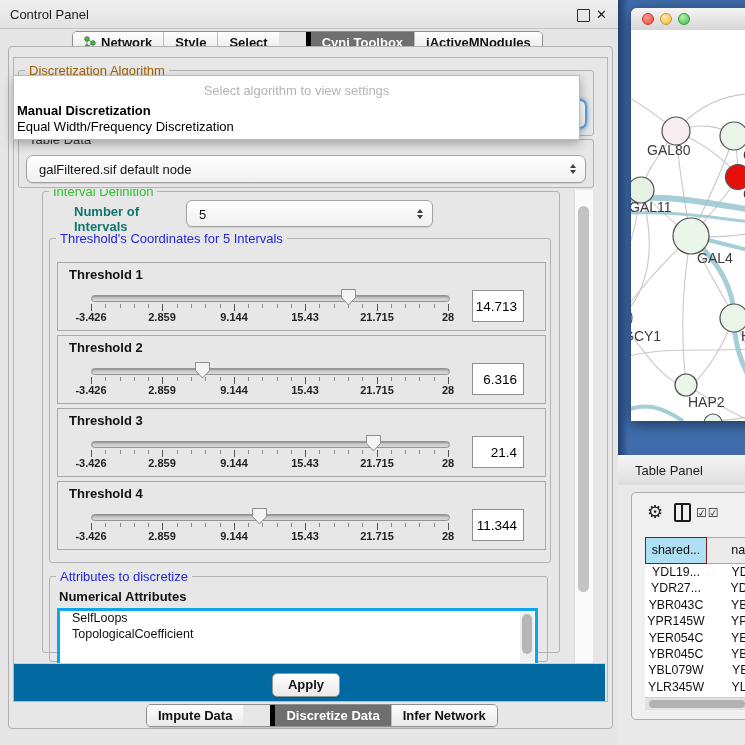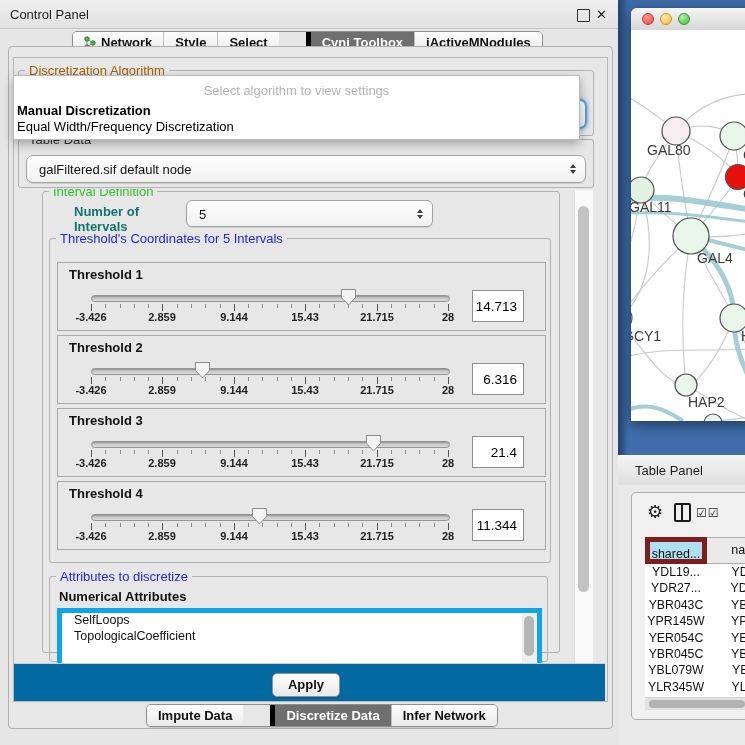--- a/index.html
+++ b/index.html
@@ -80,21 +80,21 @@
   .ticks-minor{position:absolute;left:33px;top:41px;width:358px;height:4px;
      background-image:repeating-linear-gradient(to right,#8a8a8a 0,#8a8a8a 1px,transparent 1px,transparent 14.28px);}
   .tick-major{position:absolute;top:41px;width:1px;height:7px;background:#555;}
   .tick-lbl{position:absolute;top:48px;transform:translateX(-50%);font-size:11px;font-weight:bold;color:#222;}
   .vbox{position:absolute;left:414px;top:27px;width:52px;height:32px;background:#fff;border:1px solid #8f8f8f;
         font-size:13.5px;color:#000;text-align:right;line-height:32px;padding-right:6px;box-sizing:border-box;}
 
   
   #grp-attrs{left:6px;top:384px;width:497px;height:84px;}
   #attrs-header{position:absolute;left:9px;top:12px;font-size:13px;font-weight:bold;color:#111;}
-  #attr-list{position:absolute;left:7px;top:31px;width:475px;height:52px;background:#fff;border:5px solid #0ea5e9;
+  #attr-list{position:absolute;left:7px;top:31px;width:475px;height:52px;background:#fff;border:3px solid #0ea5e9;
              overflow:hidden;}
   #attr-list .li{padding-left:12px;font-size:12.5px;color:#111;line-height:15.5px;}
   #attr-scroll{position:absolute;right:1px;top:1px;width:14px;height:50px;background:#efefef;}
   #attr-scroll .thumb{position:absolute;left:2px;top:2px;width:10px;height:40px;border-radius:5px;background:#b6b6b6;}
 
   
   #apply-bar{left:14px;top:663px;width:591px;height:37px;background:#0369a1;border-top:1px solid #cfcfcf;}
   #apply-btn{position:absolute;left:258px;top:9px;width:66px;height:22px;border:1px solid #949494;border-radius:5px;
              background:linear-gradient(#fff,#e9e9e9);font-size:13px;font-weight:bold;color:#111;
              text-align:center;line-height:21px;box-shadow:0 1px 1px rgba(0,0,0,.15);}
@@ -120,21 +120,21 @@
   #table-panel-body{left:0;top:485px;width:127px;height:260px;background:#e9e9e9;}
   #tp-box{left:13px;top:7px;width:160px;height:226px;background:#f0f0f0;border:1px solid #adadad;border-radius:5px;}
   #tp-toolbar{left:0;top:0;width:160px;height:44px;}
   #gear-ico{position:absolute;left:15px;top:8px;font-size:18px;color:#222;font-family:"DejaVu Sans",sans-serif;}
   #cols-ico{position:absolute;left:42px;top:10px;width:13px;height:15px;border:2px solid #1a1a1a;border-radius:2px;}
   #cols-ico:before{content:"";position:absolute;left:5px;top:0;width:2px;height:15px;background:#1a1a1a;}
   #checks-ico{position:absolute;left:64px;top:13px;font-size:12px;color:#222;letter-spacing:1px;
               font-family:"DejaVu Sans",sans-serif;}
   #tp-header{left:13px;top:44px;height:27px;display:flex;}
   .hc{box-sizing:border-box;font-size:12.5px;color:#111;text-align:center;line-height:25px;}
-  #hc1{width:62px;background:#aedff2;border:5px solid #7f1d1d;}
+  #hc1{width:62px;background:#aedff2;border:1px solid #7f1d1d;}
   #hc2{width:80px;background:#eaeaea;border-top:1px solid #aaa;border-bottom:1px solid #aaa;}
   #tp-rows{left:13px;top:71px;width:142px;height:133px;background:#fff;overflow:hidden;}
   .trow{display:flex;height:16.4px;}
   .trow .c{font-size:12.3px;color:#111;text-align:center;line-height:16.4px;white-space:nowrap;overflow:hidden;}
   .trow .c1{width:62px;}
   .trow .c2{width:80px;}
   #tp-hscroll{left:13px;top:204px;width:142px;height:12px;background:#e2e2e2;border-top:1px solid #cfcfcf;}
   #tp-hscroll .thumb{position:absolute;left:4px;top:2px;width:96px;height:8px;background:#b2b2b2;border-radius:4px;}
 </style>
 </head>

